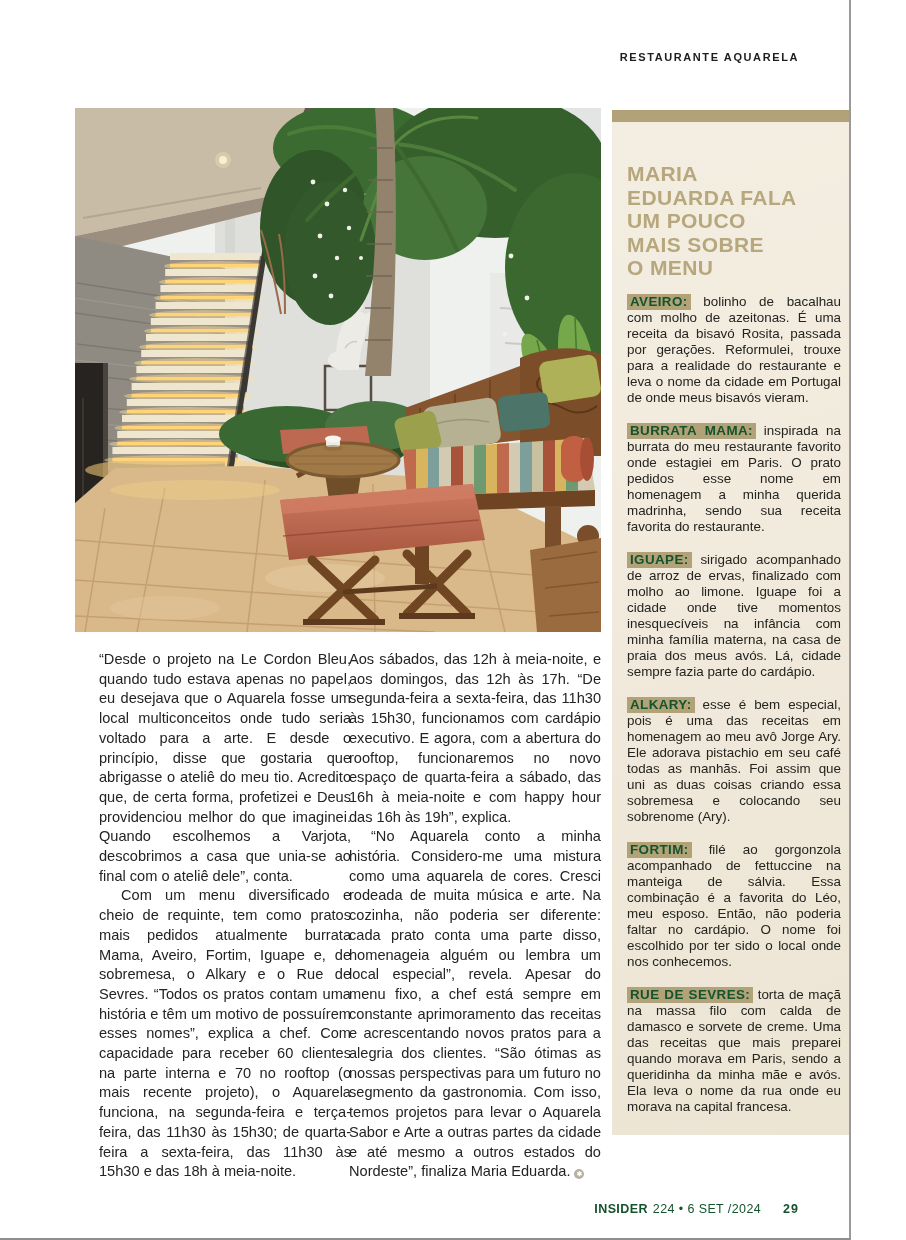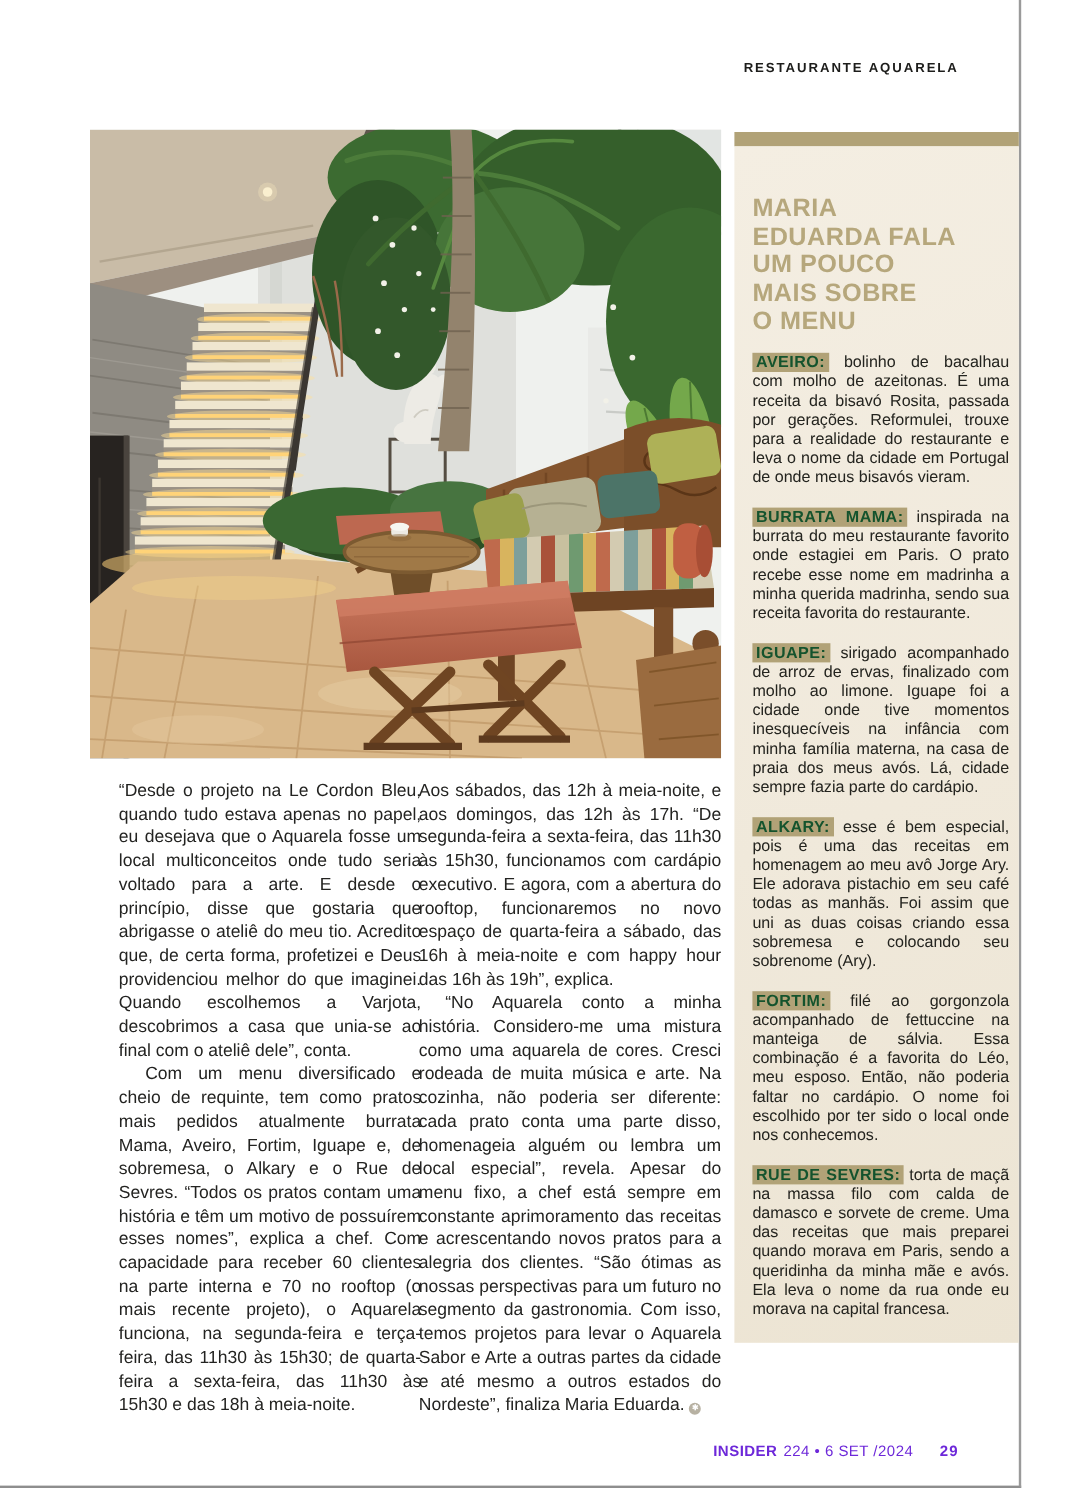--- a/index.html
+++ b/index.html
@@ -33,21 +33,21 @@
                 padding:40px 15px 20px 15px;}
   .sidebar-title{margin:0 0 14px 0;font-size:21px;line-height:23.5px;font-weight:bold;
                  color:#b6a77c;letter-spacing:0.4px;white-space:pre-line;}
   .menu-item{margin:0 0 17px 0;font-size:13.4px;line-height:16px;text-align:justify;
              color:#24241f;hyphens:auto;-webkit-hyphens:auto;}
   .menu-item:last-child{margin-bottom:0;}
   .chip{background:#b1a277;color:#14532d;font-weight:bold;letter-spacing:0.4px;
         padding:0 3px 1px 3px;}
 
   
-  .footer{position:absolute;top:1202px;right:50px;font-size:12.5px;color:#6d28d9;
+  .footer{position:absolute;top:1202px;right:50px;font-size:12.5px;color:#14532d;
           letter-spacing:0.4px;white-space:nowrap;}
   .f-bold{font-weight:bold;}
   .f-issue{margin-left:5px;}
   .f-page{font-weight:bold;margin-left:22px;letter-spacing:1px;}
 </style>
 </head>
 <body>
 
 <div class="page">
 
@@ -359,21 +359,21 @@
   <aside class="sidebar">
     <div class="sidebar-bar"></div>
     <div class="sidebar-body">
       <h2 class="sidebar-title">MARIA
 EDUARDA FALA
 UM POUCO
 MAIS SOBRE
 O MENU</h2>
 
       <p class="menu-item"><span class="chip">AVEIRO:</span> <span>bolinho de bacalhau com molho de azeitonas. É uma receita da bisavó Rosita, passada por gerações. Reformulei, trouxe para a realidade do restaurante e leva o nome da cidade em Portugal de onde meus bisavós vieram.</span></p>
-      <p class="menu-item"><span class="chip">BURRATA MAMA:</span> <span>inspirada na burrata do meu restaurante favorito onde estagiei em Paris. O prato recebe esse nome em madrinha a minha querida madrinha, sendo sua receita favorita do restaurante.</span></p>
+      <p class="menu-item"><span class="chip">BURRATA MAMA:</span> <span>inspirada na burrata do meu restaurante favorito onde estagiei em Paris. O prato pedidos esse nome em homenagem a minha querida madrinha, sendo sua receita favorita do restaurante.</span></p>
       <p class="menu-item"><span class="chip">IGUAPE:</span> <span>sirigado acompanhado de arroz de ervas, finalizado com molho ao limone. Iguape foi a cidade onde tive momentos inesquecíveis na infância com minha família materna, na casa de praia dos meus avós. Lá, cidade sempre fazia parte do cardápio.</span></p>
       <p class="menu-item"><span class="chip">ALKARY:</span> <span>esse é bem especial, pois é uma das receitas em homenagem ao meu avô Jorge Ary. Ele adorava pistachio em seu café todas as manhãs. Foi assim que uni as duas coisas criando essa sobremesa e colocando seu sobrenome (Ary).</span></p>
       <p class="menu-item"><span class="chip">FORTIM:</span> <span>filé ao gorgonzola acompanhado de fettuccine na manteiga de sálvia. Essa combinação é a favorita do Léo, meu esposo. Então, não poderia faltar no cardápio. O nome foi escolhido por ter sido o local onde nos conhecemos.</span></p>
       <p class="menu-item"><span class="chip">RUE DE SEVRES:</span> <span>torta de maçã na massa filo com calda de damasco e sorvete de creme. Uma das receitas que mais preparei quando morava em Paris, sendo a queridinha da minha mãe e avós. Ela leva o nome da rua onde eu morava na capital francesa.</span></p>
     </div>
   </aside>
 
   <div class="footer">
     <span class="f-bold">INSIDER</span><span class="f-issue">224 • 6 SET /2024</span><span class="f-page">29</span>
   </div>

